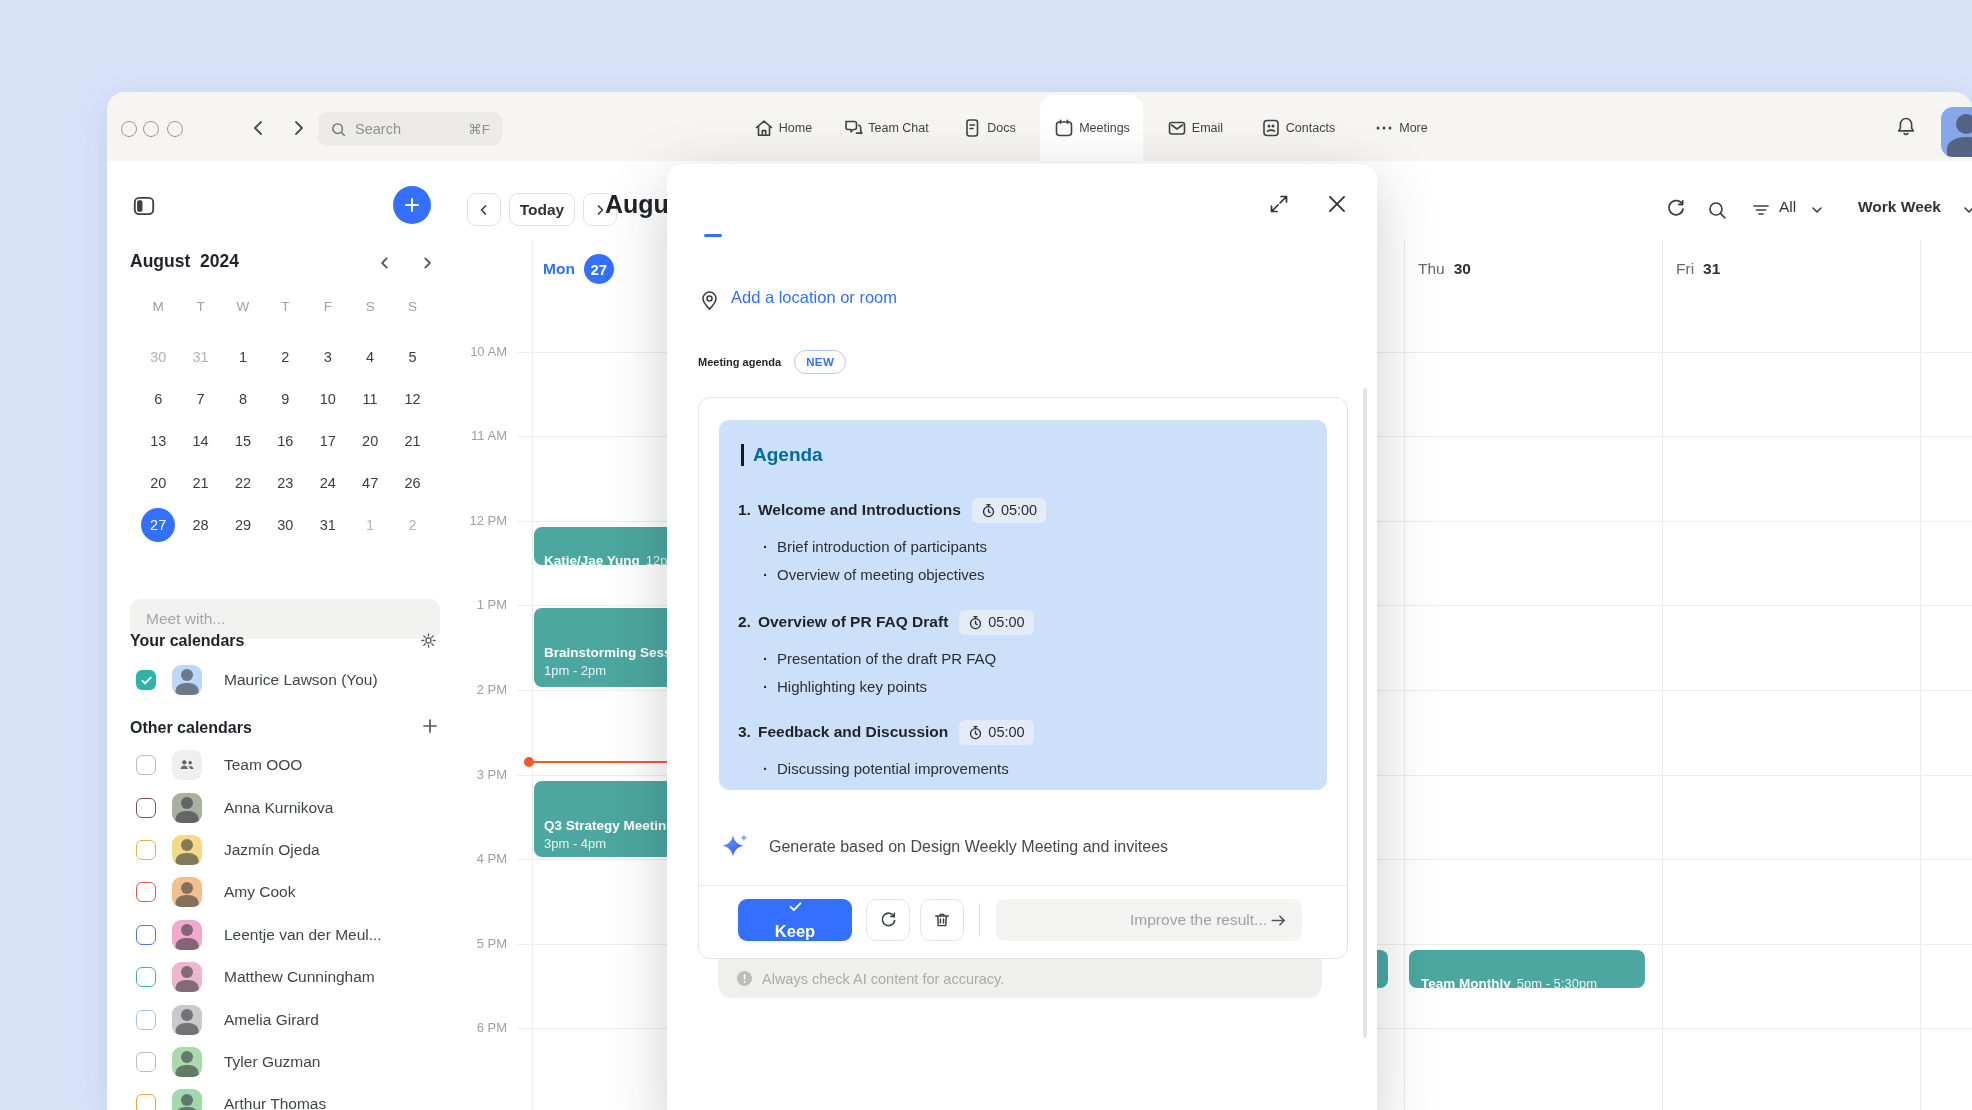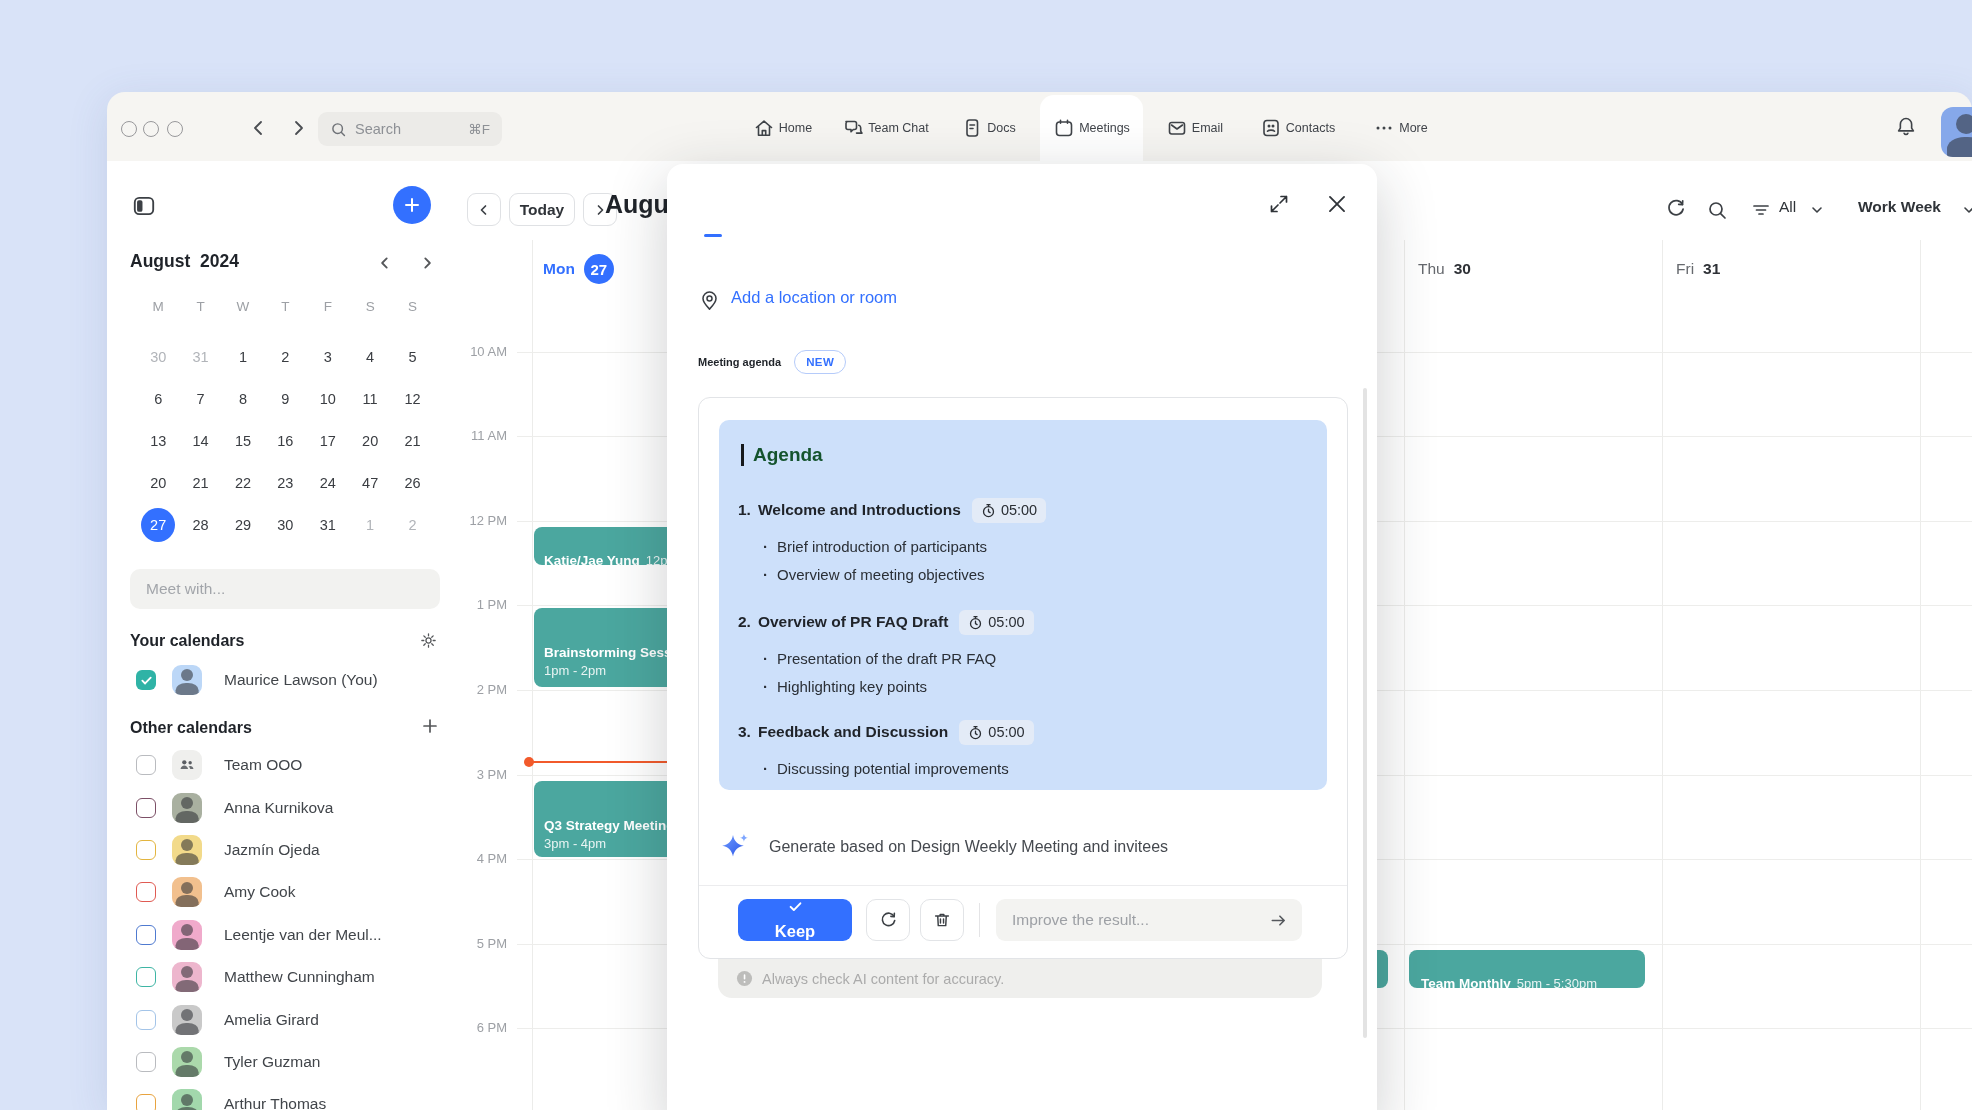--- a/index.html
+++ b/index.html
@@ -44,21 +44,21 @@
   
   .mc-head{position:absolute;left:130px;top:251px;font-size:17.5px;font-weight:bold;color:#1f2329;}
   .mc-grid{position:absolute;left:137px;display:grid;grid-template-columns:repeat(7,42.4px);}
   .mc-wd{height:24px;display:flex;align-items:center;justify-content:center;
          font-size:13.5px;color:#9da0a5;}
   .mc-cell{height:42px;display:flex;align-items:center;justify-content:center;
            font-size:14.5px;color:#3a3d42;cursor:default;}
   .mc-cell.muted{color:#b1b4b9;}
   .mc-sel{width:34px;height:34px;border-radius:50%;background:#3370ff;color:#fff;
           display:flex;align-items:center;justify-content:center;}
-  .sideinput{position:absolute;left:130px;top:569px;width:310px;height:40px;background:#f2f2f0;
+  .sideinput{position:absolute;left:130px;top:599px;width:310px;height:40px;background:#f2f2f0;
              border:none;outline:none;border-radius:10px;box-sizing:border-box;padding:0 16px;
              font:15.5px "Liberation Sans",sans-serif;color:#3a3d42;}
   .sideinput::placeholder{color:#a2a5aa;}
   .sec-label{position:absolute;left:130px;font-size:16px;font-weight:bold;color:#1f2329;}
   .cal-rows{position:absolute;left:130px;top:744px;width:320px;}
   .cal-row{height:42.4px;display:flex;align-items:center;}
   .cal-row-single{position:absolute;left:130px;top:659px;width:320px;height:42px;display:flex;align-items:center;}
   .cb{width:20px;height:20px;box-sizing:border-box;border:1.6px solid #b9bbbf;border-radius:6px;
       margin:0 16px 0 6px;flex:none;background:#fff;}
   .cb.checked{background:#2fb3a6;border:none;display:flex;align-items:center;justify-content:center;}
@@ -91,21 +91,21 @@
   .ma-label{font-size:11px;font-weight:bold;color:#1f2329;}
   .new-badge{height:24px;box-sizing:border-box;border:1.2px solid #b5cbfa;border-radius:12px;
              color:#3370ff;font-size:11.5px;font-weight:bold;letter-spacing:.4px;
              display:flex;align-items:center;padding:0 11px;background:#fff;}
   .agenda-card{position:absolute;left:31px;top:233px;width:650px;height:562px;background:#fff;
                border:1px solid #e2e4e7;border-radius:12px;box-sizing:border-box;}
   .agenda-blue{position:absolute;left:20px;top:22px;width:608px;height:370px;background:#cde0fa;
                border-radius:10px;overflow:hidden;}
   .ag-head{position:absolute;left:22px;top:24px;display:flex;align-items:center;gap:9px;}
   .ag-cursor{width:3px;height:22px;background:#17191c;}
-  .ag-title{font-size:19px;font-weight:bold;color:#14532d;}
+  .ag-title{font-size:19px;font-weight:bold;color:#0369a1;}
   .ag-item{position:absolute;left:19px;height:28px;display:flex;align-items:center;gap:7px;}
   .ag-num,.ag-name{font-size:15.5px;font-weight:bold;color:#1f2329;white-space:nowrap;}
   .ag-pill{margin-left:4px;height:25px;display:flex;align-items:center;gap:5px;padding:0 9px;
            border-radius:6px;background:rgba(229,236,246,.92);color:#2a2e34;font-size:14.5px;}
   .ag-bullet{position:absolute;left:44px;height:28px;display:flex;align-items:center;
              font-size:15px;color:#2a2f36;white-space:nowrap;}
   .ag-bullet::before{content:"·";font-weight:bold;margin-right:9px;color:#2a2f36;}
   .gen-row{position:absolute;left:20px;top:421px;right:20px;height:56px;display:flex;
            align-items:center;gap:18px;}
   .gen-text{font-size:16px;color:#45494f;}
@@ -113,21 +113,21 @@
   .keep-btn{position:absolute;left:39px;top:501px;width:114px;height:42px;background:#3370ff;
             border-radius:9px;display:flex;align-items:center;justify-content:center;gap:8px;
             color:#fff;font-size:16.5px;font-weight:bold;cursor:default;flex-direction:column;}
   .sq-btn{position:absolute;top:501px;width:44px;height:42px;box-sizing:border-box;background:#fff;
           border:1px solid #e2e4e7;border-radius:10px;display:flex;align-items:center;
           justify-content:center;color:#3c4045;cursor:default;}
   .vdiv{position:absolute;left:280px;top:505px;width:1px;height:34px;background:#e4e4e6;}
   .improve{position:absolute;left:297px;top:501px;width:306px;height:42px;background:#f3f3f1;
            border-radius:9px;display:flex;align-items:center;box-sizing:border-box;padding:0 14px;}
   .improve input{flex:1;min-width:0;border:none;background:transparent;outline:none;
-                 font:15.5px "Liberation Sans",sans-serif;color:#8b5cf6;}
+                 font:15.5px "Liberation Sans",sans-serif;color:#8b5cf6;text-align:right;}
   .improve input::placeholder{color:#9da0a5;}
   .ai-footer{position:absolute;left:51px;top:770px;width:604px;height:64px;background:#efefed;
              border-radius:14px;z-index:-1;}
   .ai-footer-inner{position:absolute;left:18px;top:36px;display:flex;align-items:center;gap:9px;
                    color:#ababab;font-size:14.5px;}
   .mod-scroll{position:absolute;left:696px;top:224px;width:4px;height:650px;border-radius:2px;
               background:#e3e3e3;}
 </style>
 </head>
 <body>

